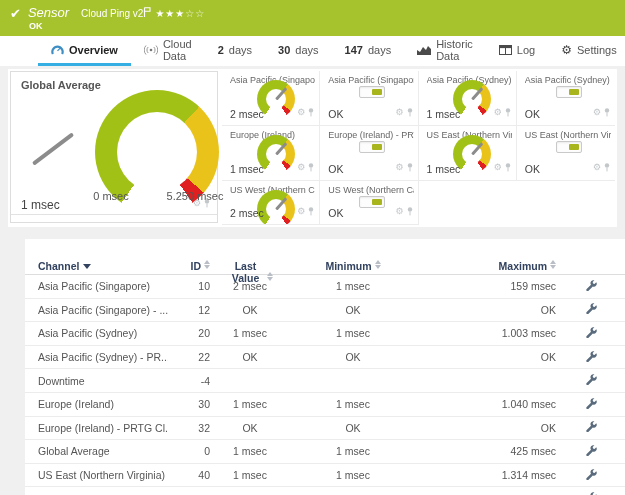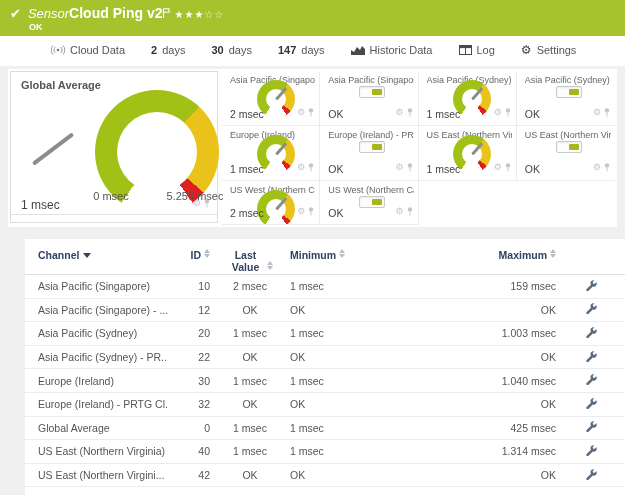--- a/index.html
+++ b/index.html
@@ -13,21 +13,21 @@
   *{margin:0;padding:0;box-sizing:border-box;}
   html,body{width:625px;height:495px;overflow:hidden;}
   body{font-family:"Liberation Sans","DejaVu Sans",sans-serif;background:#f0f0f0;color:#555;}
   .glyph{font-family:"DejaVu Sans",sans-serif;}
 
   
   .app-header{background:var(--accent);height:36px;display:flex;align-items:flex-start;padding:5px 10px 0 10px;color:#fff;}
   .chk{font-size:13px;font-weight:bold;margin:1px 7px 0 0;}
   .h-row1{display:flex;align-items:baseline;}
   .h-kind{font-style:italic;font-size:13px;}
-  .h-title{font-size:14px;font-weight:bold;}
+  .h-title{font-size:10px;font-weight:normal;margin-left:12px;}
   .h-flag{margin:-4px 0 0 0;}
   .h-stars{font-size:10px;letter-spacing:1px;margin-left:4px;}
   .h-stars .dim{opacity:.85;}
   .h-status{font-size:9px;font-weight:bold;margin:0 0 0 1px;}
 
   
   .tabbar{background:#fff;height:30px;display:flex;align-items:stretch;padding-left:38px;}
   .tab{display:flex;align-items:center;gap:5px;padding:0 13px 0 13px;font-size:11px;color:#555;cursor:pointer;border-bottom:3px solid transparent;}
   .tab .strong{font-weight:bold;color:#333;}
   .tab.active{border-bottom-color:var(--tab-active);}
@@ -59,26 +59,26 @@
     background:conic-gradient(from 215deg,var(--g-ok) 0 185deg,var(--g-warn) 185deg 274deg,var(--g-err) 274deg 291deg,transparent 291deg 360deg);}
   .mini-gauge .mini-hole{position:absolute;inset:9px;background:#fff;border-radius:50%;}
   .mini-needle{position:absolute;left:19px;top:18px;width:15px;height:2.5px;background:#8c8c8c;border-radius:1px;transform-origin:0 50%;transform:rotate(-48deg);}
   .toggle{position:absolute;left:50%;top:15px;margin-left:-10px;width:26px;height:12px;background:#fdfdfd;border:1px solid #c9c9c9;border-radius:2px;box-shadow:inset 0 1px 2px rgba(0,0,0,.08);}
   .toggle .knob{position:absolute;right:2px;top:2px;width:10px;height:6px;background:#a8b51c;border-radius:1px;}
   .cell-value{position:absolute;left:8px;bottom:5px;font-size:10.5px;color:#444;}
   .cell-icons{position:absolute;right:5px;bottom:4px;display:flex;align-items:center;gap:3px;}
 
   
   .table-panel{margin:12px 0 0 25px;background:#fff;min-height:260px;font-size:10.5px;}
-  .t-head{display:flex;align-items:flex-start;padding-top:10px;height:36px;border-bottom:1px solid #ddd;color:var(--th-color);font-weight:bold;}
+  .t-head{display:flex;align-items:flex-start;padding-top:21px;height:36px;border-bottom:1px solid #ddd;color:var(--th-color);font-weight:bold;}
   .t-row{display:flex;align-items:center;height:23.6px;border-bottom:1px solid #ececec;color:#555;cursor:pointer;}
   .c-channel{width:143px;padding-left:13px;text-align:left;white-space:nowrap;overflow:hidden;}
   .c-id{width:42px;text-align:right;}
   .c-last{width:80px;text-align:center;}
-  .c-min{width:126px;text-align:left;}
+  .c-min{width:126px;text-align:center;}
   .c-max{width:140px;text-align:right;}
   .c-act{flex:1;text-align:right;padding-right:28px;}
   .t-head .c-last .lbl{display:inline-block;width:36px;}
   .caret-down{display:inline-block;width:0;height:0;border-left:4px solid transparent;border-right:4px solid transparent;border-top:5px solid var(--th-color);margin-left:4px;vertical-align:1px;}
   .sort{display:inline-block;vertical-align:1px;margin-left:3px;}
   .sort i{display:block;width:0;height:0;border-left:3px solid transparent;border-right:3px solid transparent;}
   .sort .up{border-bottom:4px solid #b9bec6;margin-bottom:1px;}
   .sort .dn{border-top:4px solid #b9bec6;}
   .wrench{display:inline-flex;cursor:pointer;}
 </style>
@@ -96,20 +96,29 @@
             <path d="M1.5 0.5 V10 M1.5 0.8 H7 V4.2 H1.5" stroke="#fff" fill="none" stroke-width="1.1"></path>
           </svg>
       </span>
       <span class="h-stars glyph"><span>★★★</span><span class="dim">☆☆</span></span>
     </div>
     <div class="h-status">OK</div>
   </div>
 </div>
 
 <div class="tabbar">
+  <div class="tab active">
+    <span class="ticon">
+      <svg width="13" height="11" viewBox="0 0 14 12">
+          <path d="M2 11 A5.6 5.6 0 1 1 12 11" fill="none" stroke="#3f8fc4" stroke-width="2.4"></path>
+          <line x1="7" y1="7.5" x2="10.5" y2="4" stroke="#3f8fc4" stroke-width="1.4"></line>
+        </svg>
+    </span>
+    <span class="strong">Overview</span>
+  </div>
   <div class="tab">
     <span class="ticon">
       <svg width="14" height="10" viewBox="0 0 14 10">
           <circle cx="7" cy="5" r="1.3" fill="#777"></circle>
           <path d="M4.2 2 a4.2 4.2 0 0 0 0 6 M9.8 2 a4.2 4.2 0 0 1 0 6 M2 0.5 a6.5 6.5 0 0 0 0 9 M12 0.5 a6.5 6.5 0 0 1 0 9" stroke="#999" fill="none" stroke-width="1"></path>
         </svg>
     </span>
     <span>Cloud Data</span>
   </div>
   <div class="tab">
@@ -420,20 +429,34 @@
     <div class="c-max">OK</div>
     <div class="c-act">
       <span class="wrench">
         <svg width="11" height="11" viewBox="0 0 16 16">
               <path fill="#5a6b7d" d="M14.9 3.2 12.4 5.7 10.3 5.1 9.7 3 12.2 0.5 A4.3 4.3 0 0 0 7.2 6.9 L1 13.1 A1.9 1.9 0 0 0 3.7 15.8 L9.9 9.6 A4.3 4.3 0 0 0 14.9 3.2 Z"></path>
             </svg>
       </span>
     </div>
   </div>
 
+  <div class="t-row">
+    <div class="c-channel">Downtime</div>
+    <div class="c-id">-4</div>
+    <div class="c-last"></div>
+    <div class="c-min"></div>
+    <div class="c-max"></div>
+    <div class="c-act">
+      <span class="wrench">
+        <svg width="11" height="11" viewBox="0 0 16 16">
+              <path fill="#5a6b7d" d="M14.9 3.2 12.4 5.7 10.3 5.1 9.7 3 12.2 0.5 A4.3 4.3 0 0 0 7.2 6.9 L1 13.1 A1.9 1.9 0 0 0 3.7 15.8 L9.9 9.6 A4.3 4.3 0 0 0 14.9 3.2 Z"></path>
+            </svg>
+      </span>
+    </div>
+  </div>
 
   <div class="t-row">
     <div class="c-channel">Europe (Ireland)</div>
     <div class="c-id">30</div>
     <div class="c-last">1 msec</div>
     <div class="c-min">1 msec</div>
     <div class="c-max">1.040 msec</div>
     <div class="c-act">
       <span class="wrench">
         <svg width="11" height="11" viewBox="0 0 16 16">

